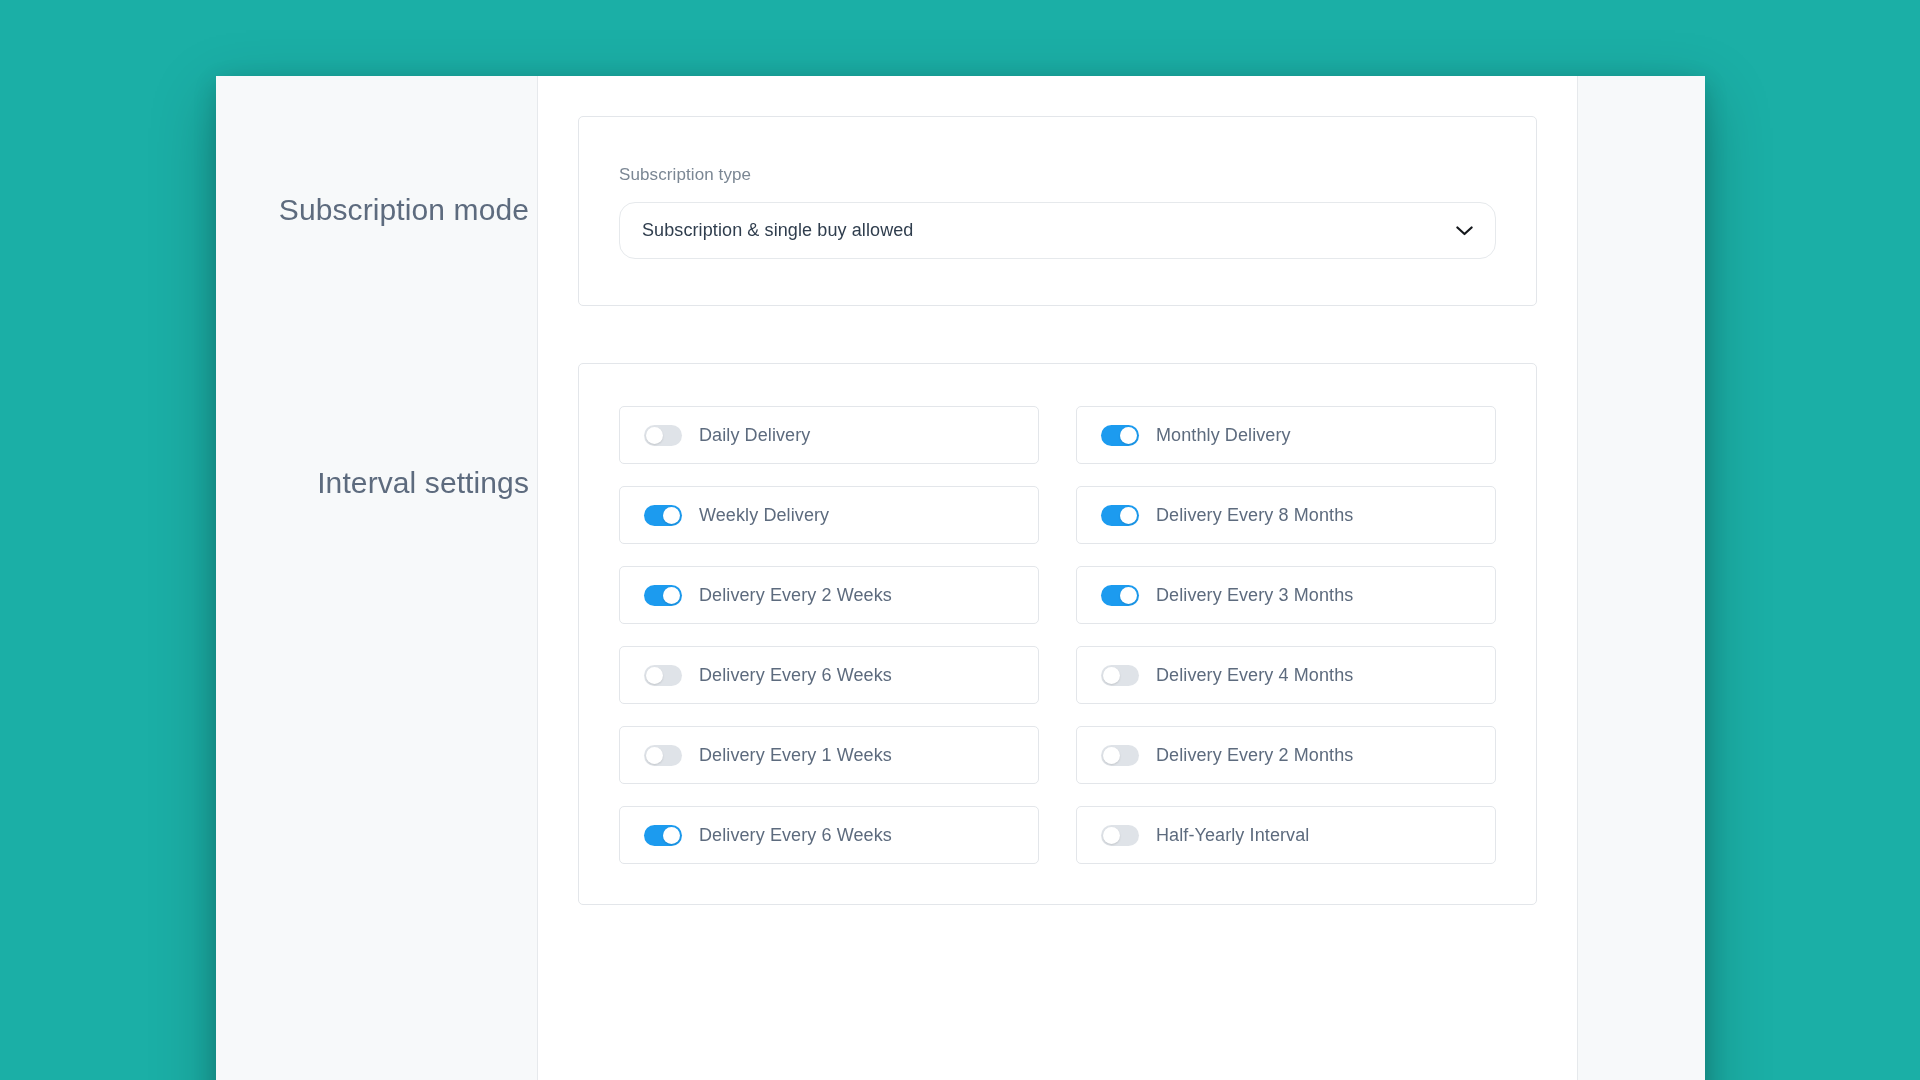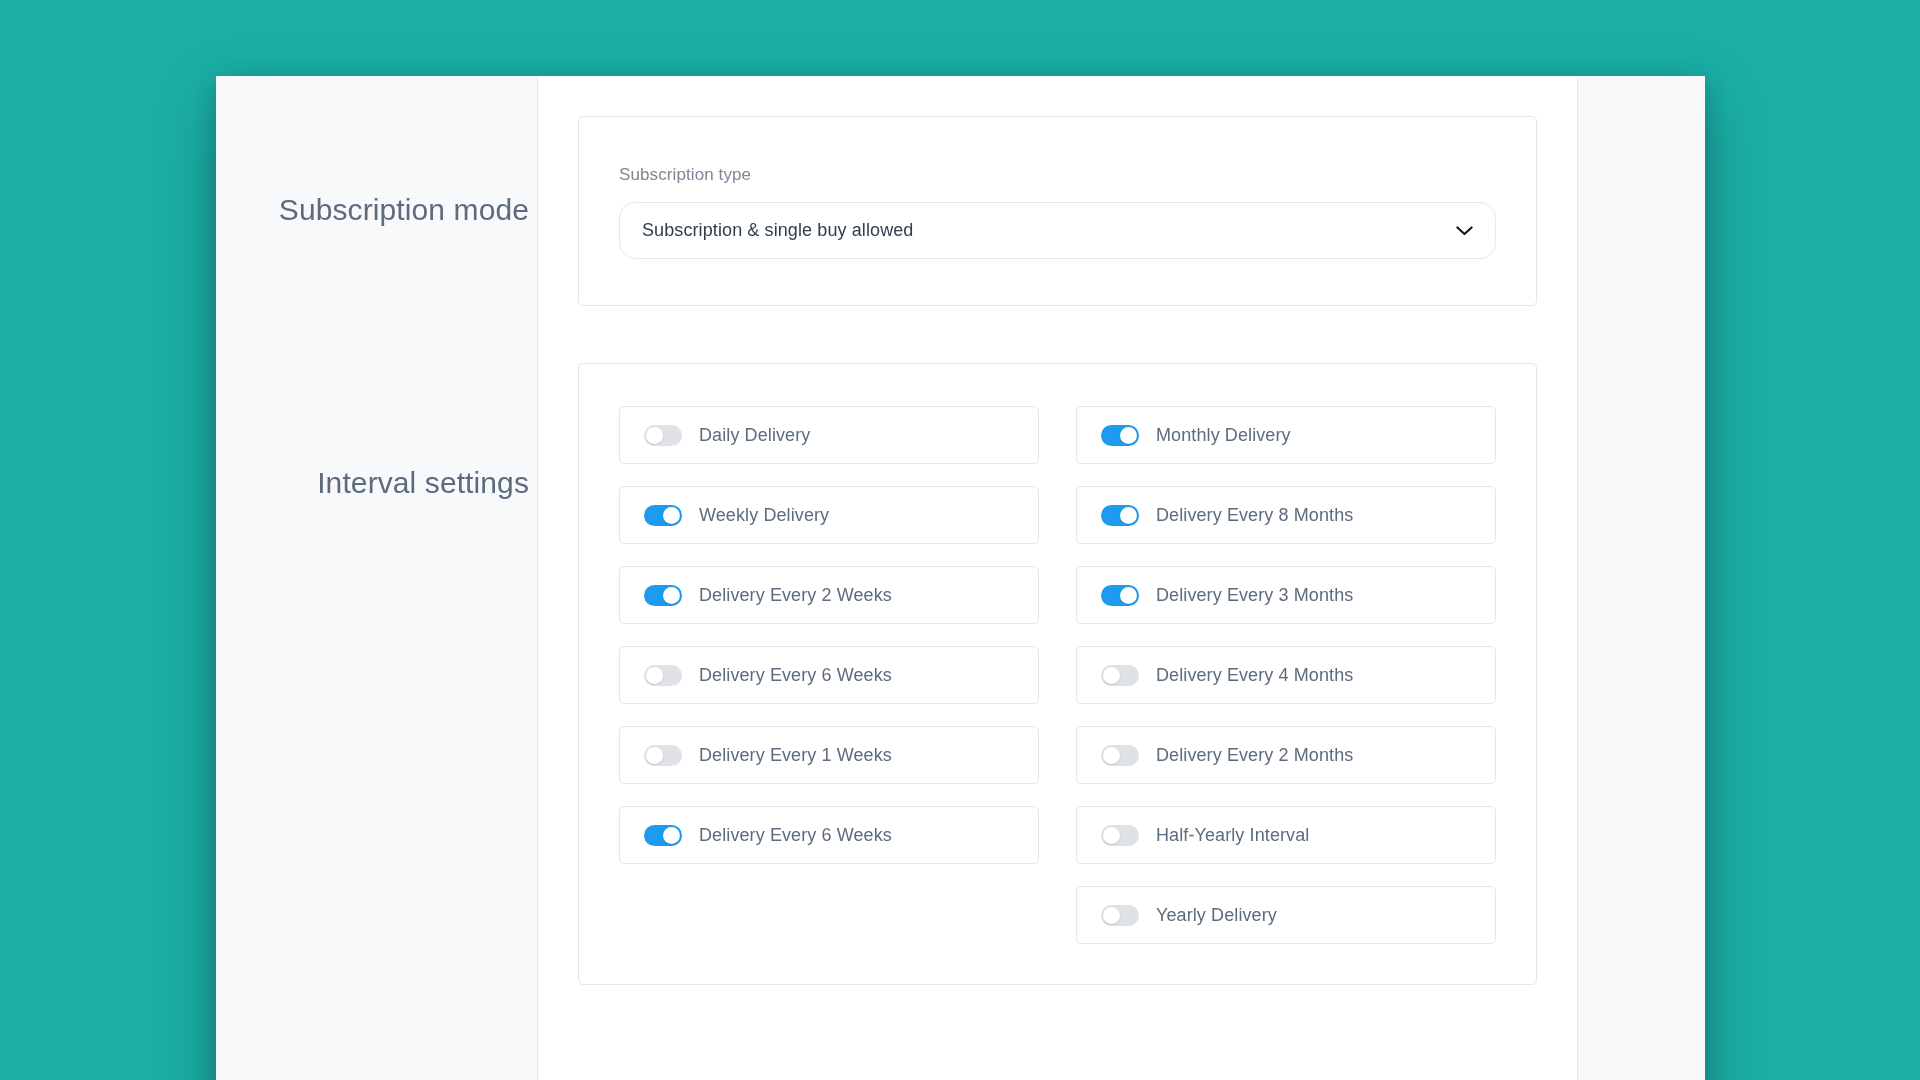--- a/index.html
+++ b/index.html
@@ -274,26 +274,20 @@
                 <span class="knob"></span>
               </span>
               <span class="toggle-label">Delivery Every 2 Months</span>
             </div>
             <div class="toggle-row">
               <span class="switch">
                 <span class="knob"></span>
               </span>
               <span class="toggle-label">Half-Yearly Interval</span>
             </div>
-            <div class="toggle-row">
-              <span class="switch">
-                <span class="knob"></span>
-              </span>
-              <span class="toggle-label">Yearly Delivery</span>
-            </div>
           </div>
       </div>
     </div>
 
   </div>
 
   <div id="right-gutter"></div>
 
 </div>
 

